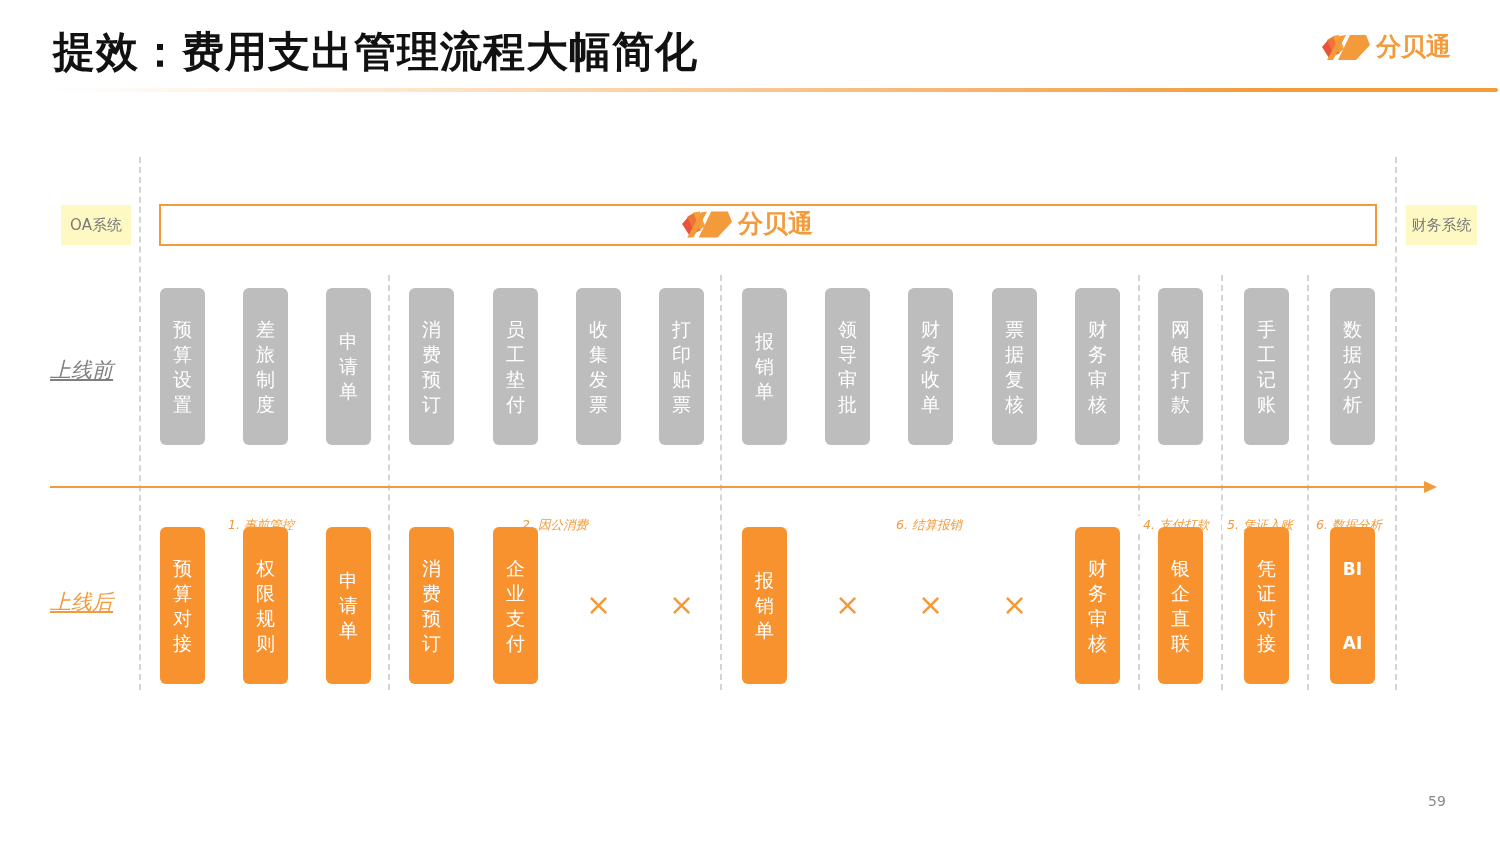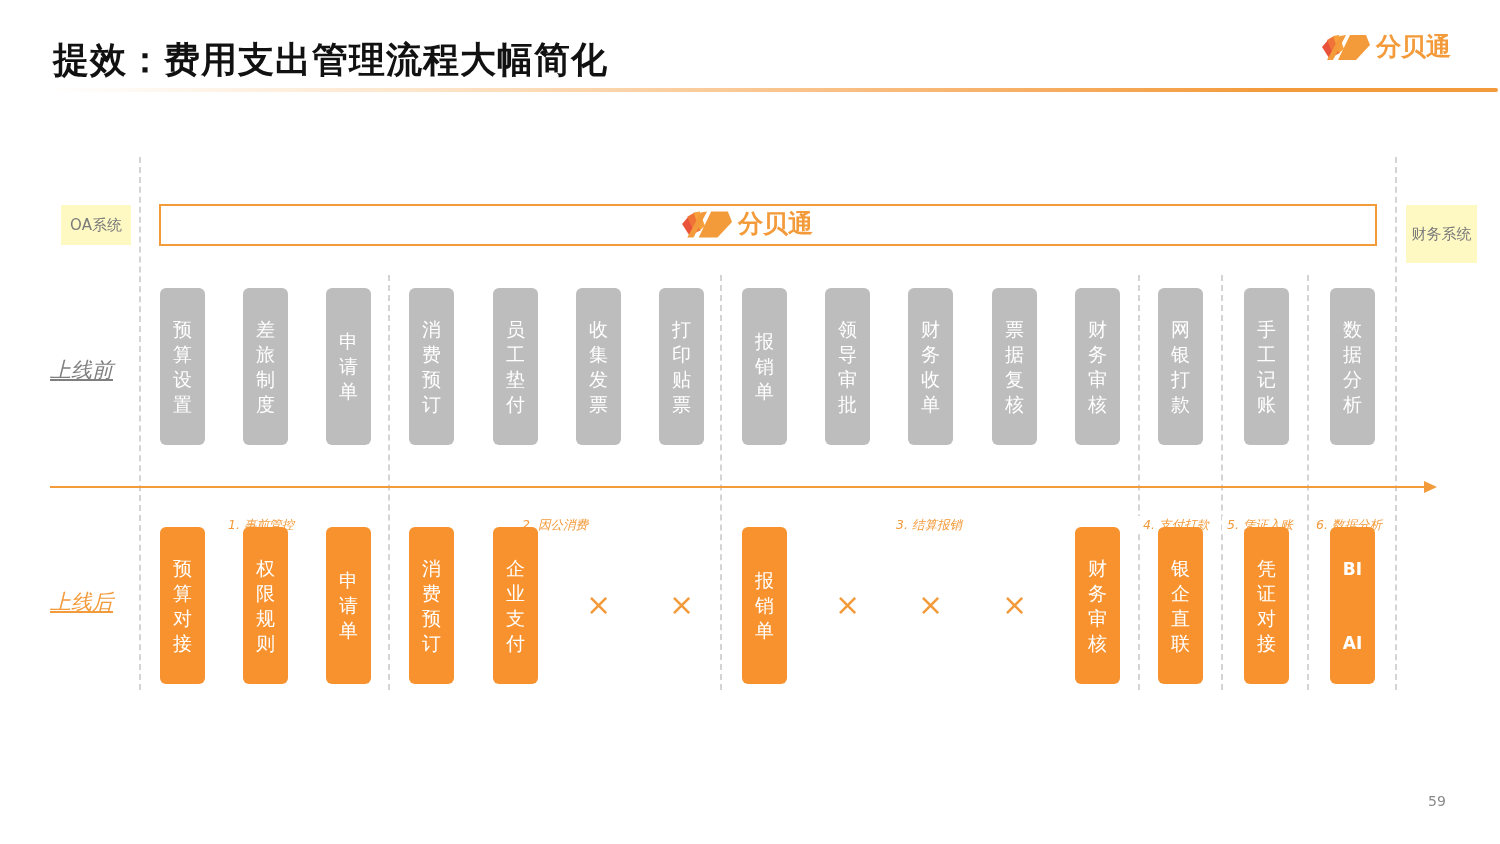--- a/index.html
+++ b/index.html
@@ -1,21 +1,21 @@
 <!DOCTYPE html>
 <html><head>
 <meta charset="utf-8">
 <style>
   * { box-sizing: border-box; margin: 0; padding: 0; }
   html, body { width: 1500px; height: 844px; background: #ffffff; overflow: hidden; }
   body { position: relative; font-family: "DejaVu Sans", "Liberation Sans", sans-serif; }
 
   .page-title {
-    position: absolute; left: 53px; top: 36px;
-    font-size: 36px; font-weight: bold; color: #111111; letter-spacing: 1px;
+    position: absolute; left: 53px; top: 24px;
+    font-size: 42px; font-weight: bold; color: #111111; letter-spacing: 1px;
     font-family: "DejaVu Sans", sans-serif;
   }
   .title-rule {
     position: absolute; left: 48px; top: 88px; width: 1450px; height: 4px;
     background: linear-gradient(to right, #ffffff 0%, #fde6cc 25%, #f8b877 60%, #f39a3a 85%, #f39a3a 100%);
     border-radius: 2px;
   }
 
   .brand { position: absolute; display: flex; align-items: center; }
   .brand .brand-text { color: #f39a3a; font-weight: bold; font-family: "DejaVu Sans", sans-serif; }
@@ -26,21 +26,21 @@
 
   .vdash {
     position: absolute; width: 0; border-left: 2px dashed #d4d4d4;
   }
 
   .sys-box {
     position: absolute; background: #fef9c3; color: #7a7a7a;
     font-size: 15px; display: flex; align-items: center; justify-content: center;
   }
   .oa-box { left: 61px; top: 205px; width: 70px; height: 40px; }
-  .fin-box { left: 1406px; top: 205px; width: 71px; height: 58px; }
+  .fin-box { left: 1406px; top: 205px; width: 71px; height: 40px; }
 
   .platform-frame {
     position: absolute; left: 159px; top: 204px; width: 1218px; height: 42px;
     border: 2px solid #f39a3a; background: #ffffff;
   }
 
   .row-label {
     position: absolute; font-size: 21px; font-style: italic; text-decoration: underline;
     font-family: "DejaVu Serif", serif;
   }
@@ -211,21 +211,21 @@
       <span class="ch">据</span>
       <span class="ch">分</span>
       <span class="ch">析</span>
     </div>
   </div>
 
 <div class="timeline"></div>
 <div class="timeline-arrow"></div>
 <div class="phase-label" style="left:223px;">1. 事前管控</div>
 <div class="phase-label" style="left:517px;">2. 因公消费</div>
-<div class="phase-label" style="left:891px;">3. 结算报销</div>
+<div class="phase-label" style="left:891px;">6. 结算报销</div>
 <div class="phase-label" style="left:1138px;">4. 支付打款</div>
 <div class="phase-label" style="left:1222px;">5. 凭证入账</div>
 <div class="phase-label" style="left:1311px;">6. 数据分析</div>
 
 <div id="after-row">
     <div class="step-box orange" style="left: 160px;">
       <span class="ch">预</span>
       <span class="ch">算</span>
       <span class="ch">对</span>
       <span class="ch">接</span>

